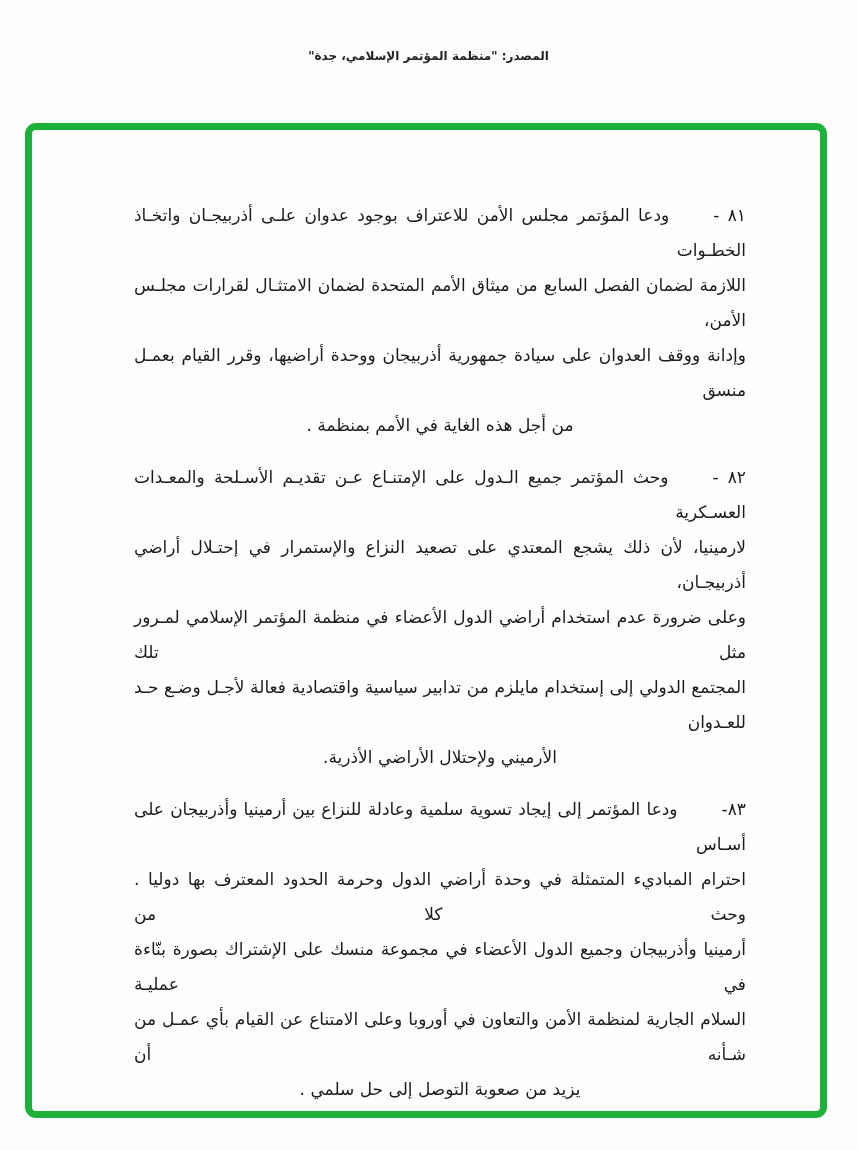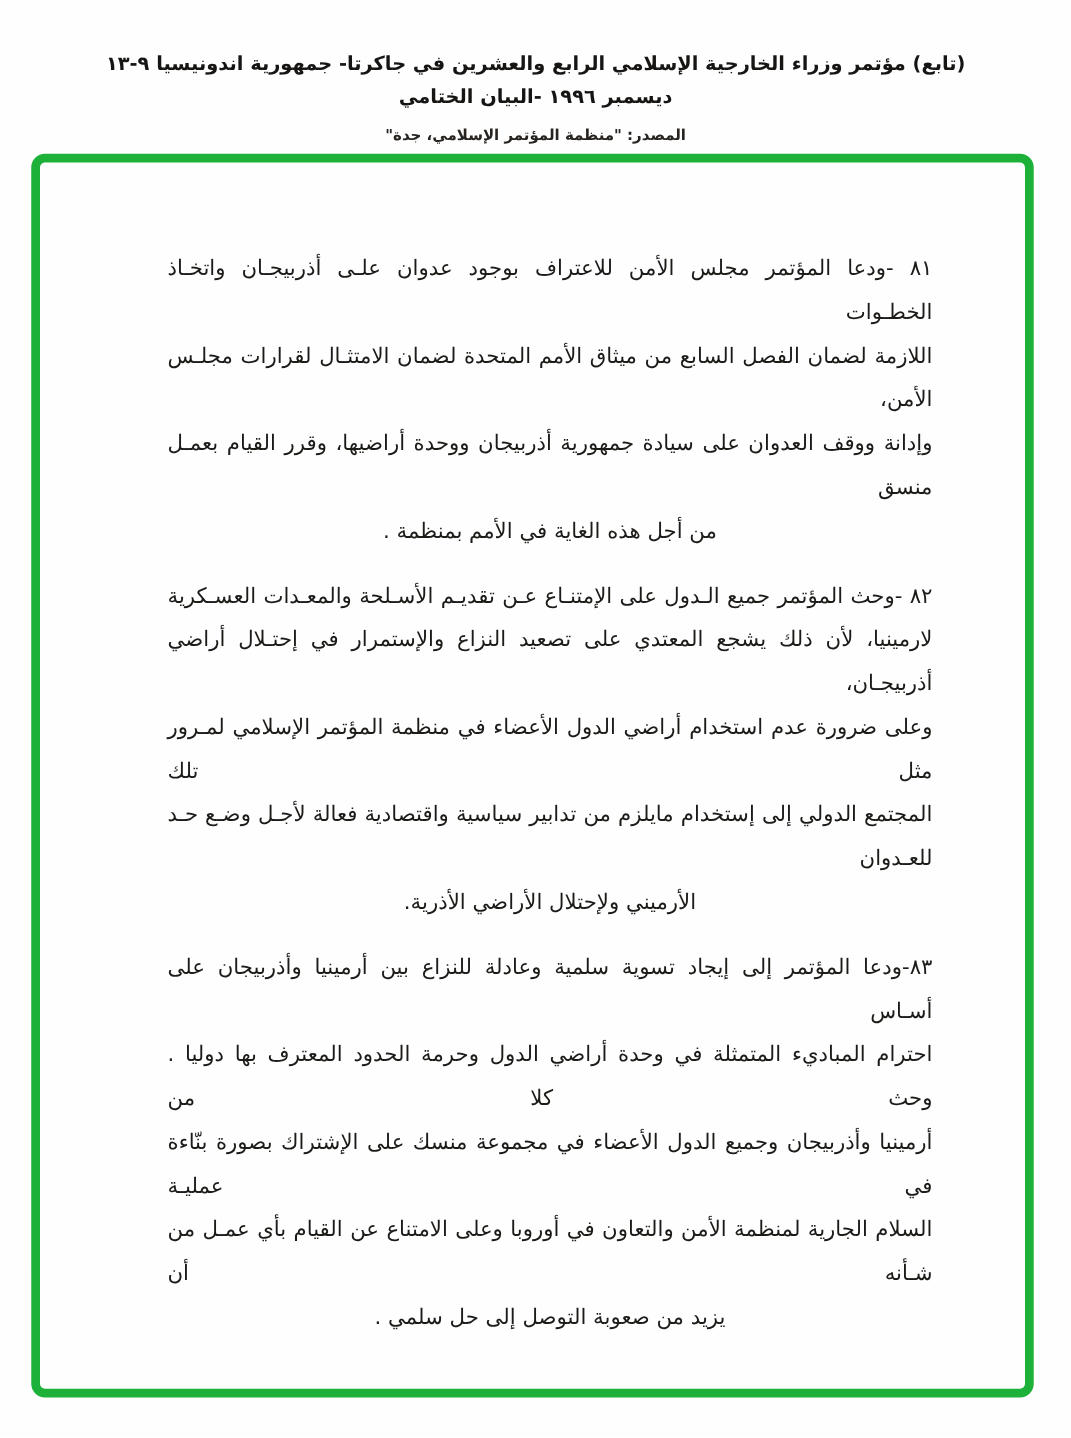--- a/index.html
+++ b/index.html
@@ -69,30 +69,30 @@
     text-align-last: justify;
     -moz-text-align-last: justify;
     white-space: normal;
   }
   .line.center {
     text-align: center;
     text-align-last: center;
     -moz-text-align-last: center;
   }
   .para-num {
+    margin-left: 44px; 
     white-space: nowrap;
   }
 </style>
 </head>
 <body>
 
 <div class="page">
 
   <div class="doc-header">
-    <div class="title">(تابع) مؤتمر وزراء الخارجية الإسلامي الرابع والعشرين في جاكرتا- جمهورية اندونيسيا ٩-١٣ ديسمبر ١٩٩٦ -البيان الختامي</div>
     <div class="source">المصدر: "منظمة المؤتمر الإسلامي، جدة"</div>
   </div>
 
   <div class="doc-frame" style="border-color: rgb(29, 177, 57);"></div>
 
   <div class="doc-body" id="paragraphs">
       <div class="para">
         <div class="line"><span class="para-num">٨١ -</span><span>ودعا المؤتمر مجلس الأمن للاعتراف بوجود عدوان علـى أذربيجـان واتخـاذ الخطـوات</span></div>
         <div class="line">اللازمة لضمان الفصل السابع من ميثاق الأمم المتحدة لضمان الامتثـال لقرارات مجلـس الأمن،</div>
         <div class="line">وإدانة ووقف العدوان على سيادة جمهورية أذربيجان ووحدة أراضيها، وقرر القيام بعمـل منسق</div>

